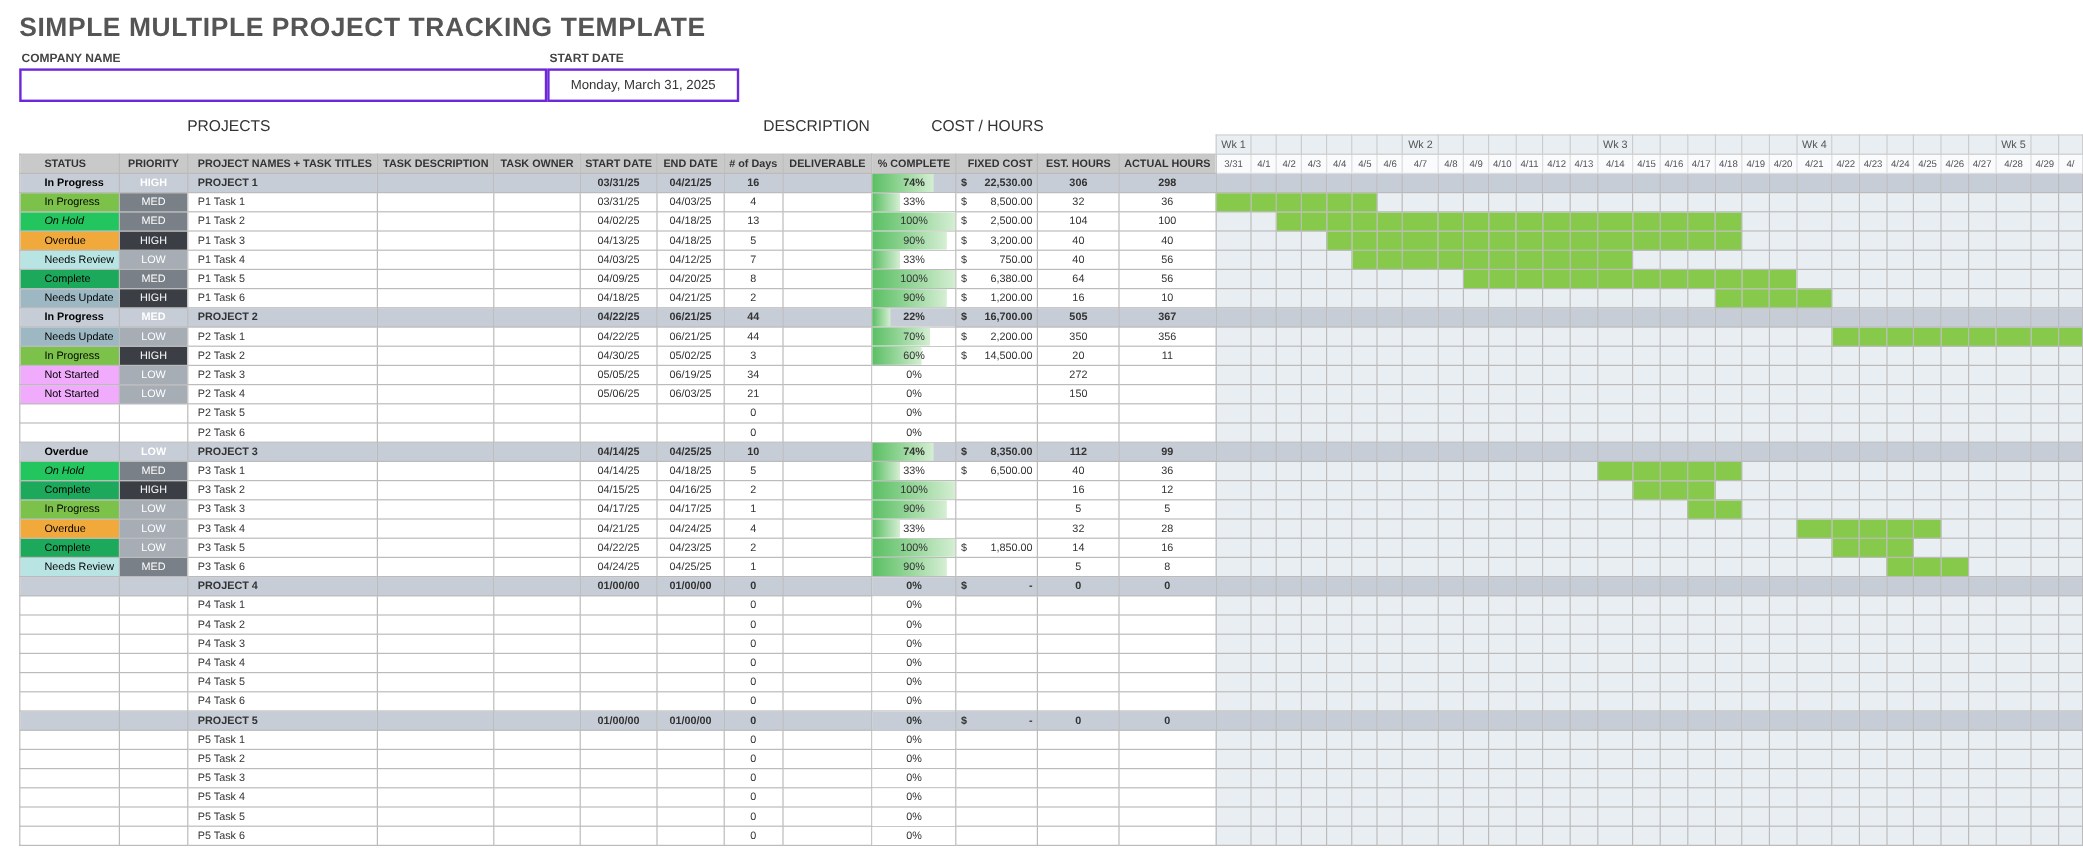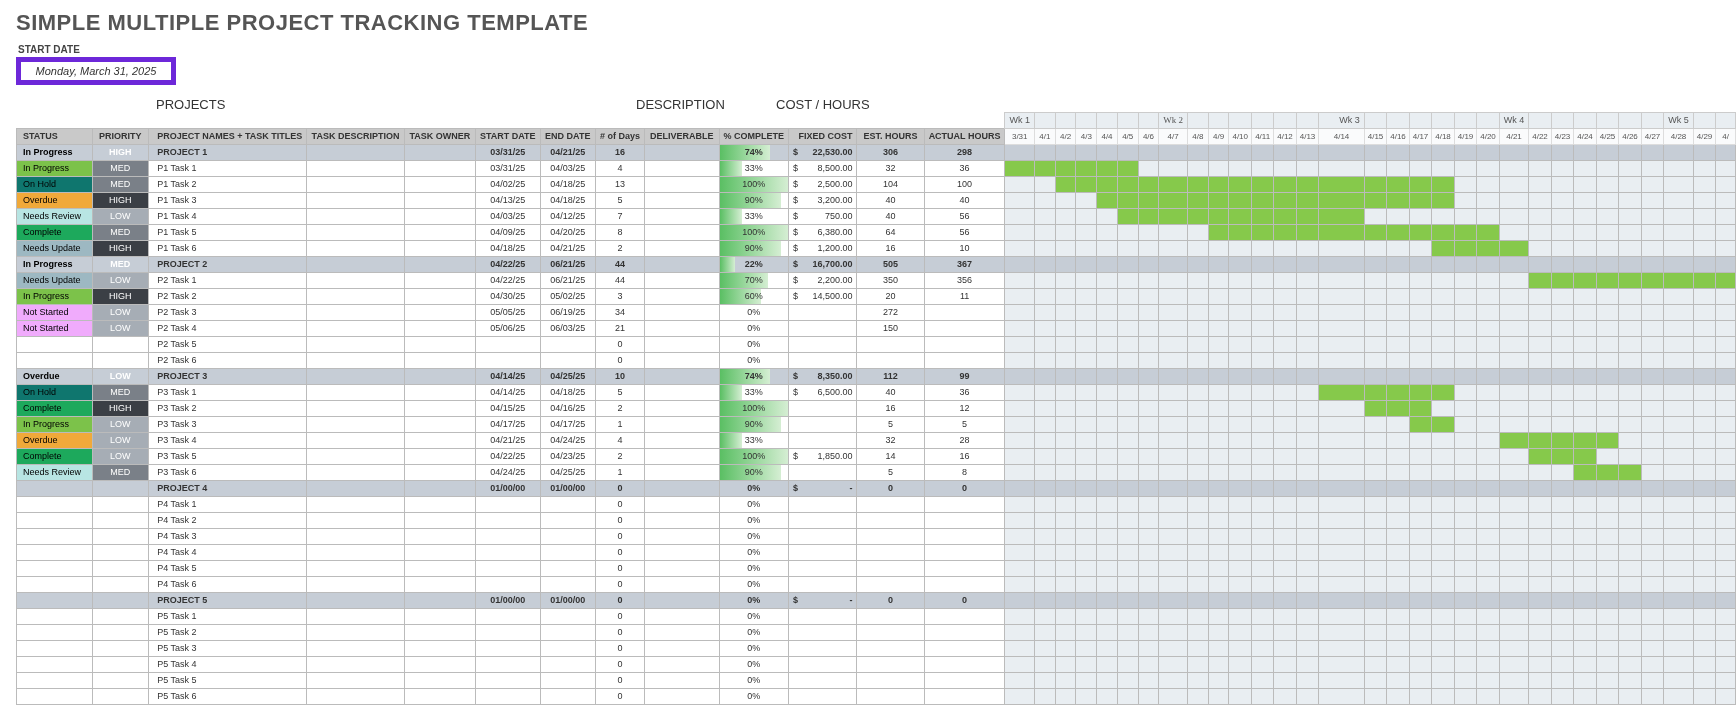--- a/index.html
+++ b/index.html
@@ -1,72 +1,76 @@
 <!DOCTYPE html>
 <html><head>
 <meta charset="utf-8">
 <style>
 *{box-sizing:border-box;margin:0;padding:0;}
 body{font-family:Arial,Helvetica,sans-serif;font-size:10px;color:#333;background:#fff;padding:10px 0 10px 16px;overflow-x:auto;}
 .title{font-size:22px;font-weight:700;color:#555;letter-spacing:.5px;margin-bottom:8px;font-family:Liberation Sans, sans-serif;}
 .meta-row{display:flex;gap:0;margin-bottom:12px;}
 .meta-block{display:flex;flex-direction:column;}
 .meta-label{font-size:10px;font-weight:700;color:#444;padding:0 0 2px 2px;}
-.meta-input{height:28px;border:5px solid #6d28d9;background:#fff;padding:0 10px;display:flex;align-items:center;justify-content:center;font-size:11px;font-style:italic;}
+.meta-input{height:28px;border:2px solid #6d28d9;background:#fff;padding:0 10px;display:flex;align-items:center;justify-content:center;font-size:11px;}
 .company-input{width:440px;}
 .date-input{width:160px;}
 .section-labels{display:flex;font-family:"Century Gothic",Arial,sans-serif;font-size:13px;color:#333;font-weight:400;margin-bottom:0;}
 .sec-projects{width:140px;margin-left:140px;}
 .sec-deliv{margin-left:340px;width:140px;}
 .sec-cost{margin-left:0;width:200px;}
 .grid{display:table;border-collapse:collapse;width:auto;}
 .row{display:table-row;}
 .cell{display:table-cell;border:1px solid #bbb;padding:0 4px;height:15px;line-height:15px;vertical-align:middle;white-space:nowrap;font-size:9px;text-align:center;background:#fff;}
 .h{background:#c9c9c9;font-weight:700;color:#333;font-size:9px;}
 .wkh{background:#e9eef2;font-weight:400;font-size:9px;color:#555;border-color:#ccc;}
 .dh{background:#fafbfc;font-size:8px;color:#555;border-color:#ddd;}
-.w-status{width:80px;text-align:left;padding-left:6px;}
+.w-status{width:80px;text-align:left;padding-left:20px;}
 .w-pri{width:60px;}
 .w-name{width:140px;text-align:left;padding-left:8px;}
 .w-desc{width:98px;}
 .w-owner{width:72px;}
 .w-sd{width:56px;}
 .w-ed{width:56px;}
 .w-days{width:48px;}
 .w-deliv{width:76px;}
 .w-pct{width:62px;position:relative;}
 .w-fc{width:72px;text-align:right;padding-right:4px;}
 .w-eh{width:70px;}
 .w-ah{width:78px;}
 .w-day{width:26.5px;padding:0;}
 .prow .cell{background:#c6cdd6;font-weight:700;}
 .pri-hi{background:#3b3f45;color:#fff;}
 .pri-md{background:#7a8088;color:#fff;}
 .pri-lo{background:#a6adb5;color:#fff;}
 .st-InProgress{background:#7cc24a;color:#000;}
-.st-OnHold{background:#0f766e;color:#000;}
+.st-OnHold{background:#22c55e;color:#000;font-style:italic;}
 .st-Overdue{background:#f0a93a;color:#000;}
 .st-NeedsReview{background:#b8e5e3;color:#000;}
 .st-Complete{background:#1da95c;color:#000;}
 .st-NeedsUpdate{background:#9db8c2;color:#000;}
 .st-NotStarted{background:#f0abfc;color:#000;}
 .pct-bar{position:absolute;left:0;top:0;bottom:0;background:linear-gradient(90deg,#5abf63 0%,#d5eed3 100%);z-index:0;}
 .pct-txt{position:relative;z-index:1;}
 .gantt-off{background:#e9eef2;}
 .gantt-on{background:#86c94b;}
 .gantt-proj{background:#1a9c52;}
 .bold{font-weight:700;}
 .fc{display:flex;justify-content:space-between;}
 </style>
 </head>
 <body>
 
 <div class="title">SIMPLE MULTIPLE PROJECT TRACKING TEMPLATE</div>
 
 <div class="meta-row">
+  <div class="meta-block">
+    <div class="meta-label">COMPANY NAME</div>
+    <div class="meta-input company-input"></div>
+  </div>
   <div class="meta-block">
     <div class="meta-label">START DATE</div>
     <div class="meta-input date-input">Monday, March 31, 2025</div>
   </div>
 </div>
 
 <div class="section-labels">
   <div class="sec-projects">PROJECTS</div>
   <div class="sec-deliv">DESCRIPTION</div>
   <div class="sec-cost">COST / HOURS</div>
@@ -87,28 +91,28 @@
       <div class="cell" style="border:none;background:transparent;"></div>
       <div class="cell" style="border:none;background:transparent;"></div>
       <div class="cell" style="border:none;background:transparent;"></div>
       <div class="cell wkh" style="text-align:left;padding-left:4px;">Wk 1</div>
       <div class="cell wkh"></div>
       <div class="cell wkh"></div>
       <div class="cell wkh"></div>
       <div class="cell wkh"></div>
       <div class="cell wkh"></div>
       <div class="cell wkh"></div>
-      <div class="cell wkh" style="text-align:left;padding-left:4px;font-family:Liberation Serif, serif;">Wk 2</div>
-      <div class="cell wkh"></div>
-      <div class="cell wkh"></div>
-      <div class="cell wkh"></div>
-      <div class="cell wkh"></div>
-      <div class="cell wkh"></div>
-      <div class="cell wkh"></div>
-      <div class="cell wkh" style="text-align:left;padding-left:20px;">Wk 3</div>
+      <div class="cell wkh" style="text-align:left;padding-left:4px;">Wk 2</div>
+      <div class="cell wkh"></div>
+      <div class="cell wkh"></div>
+      <div class="cell wkh"></div>
+      <div class="cell wkh"></div>
+      <div class="cell wkh"></div>
+      <div class="cell wkh"></div>
+      <div class="cell wkh" style="text-align:left;padding-left:4px;">Wk 3</div>
       <div class="cell wkh"></div>
       <div class="cell wkh"></div>
       <div class="cell wkh"></div>
       <div class="cell wkh"></div>
       <div class="cell wkh"></div>
       <div class="cell wkh"></div>
       <div class="cell wkh" style="text-align:left;padding-left:4px;">Wk 4</div>
       <div class="cell wkh"></div>
       <div class="cell wkh"></div>
       <div class="cell wkh"></div>

